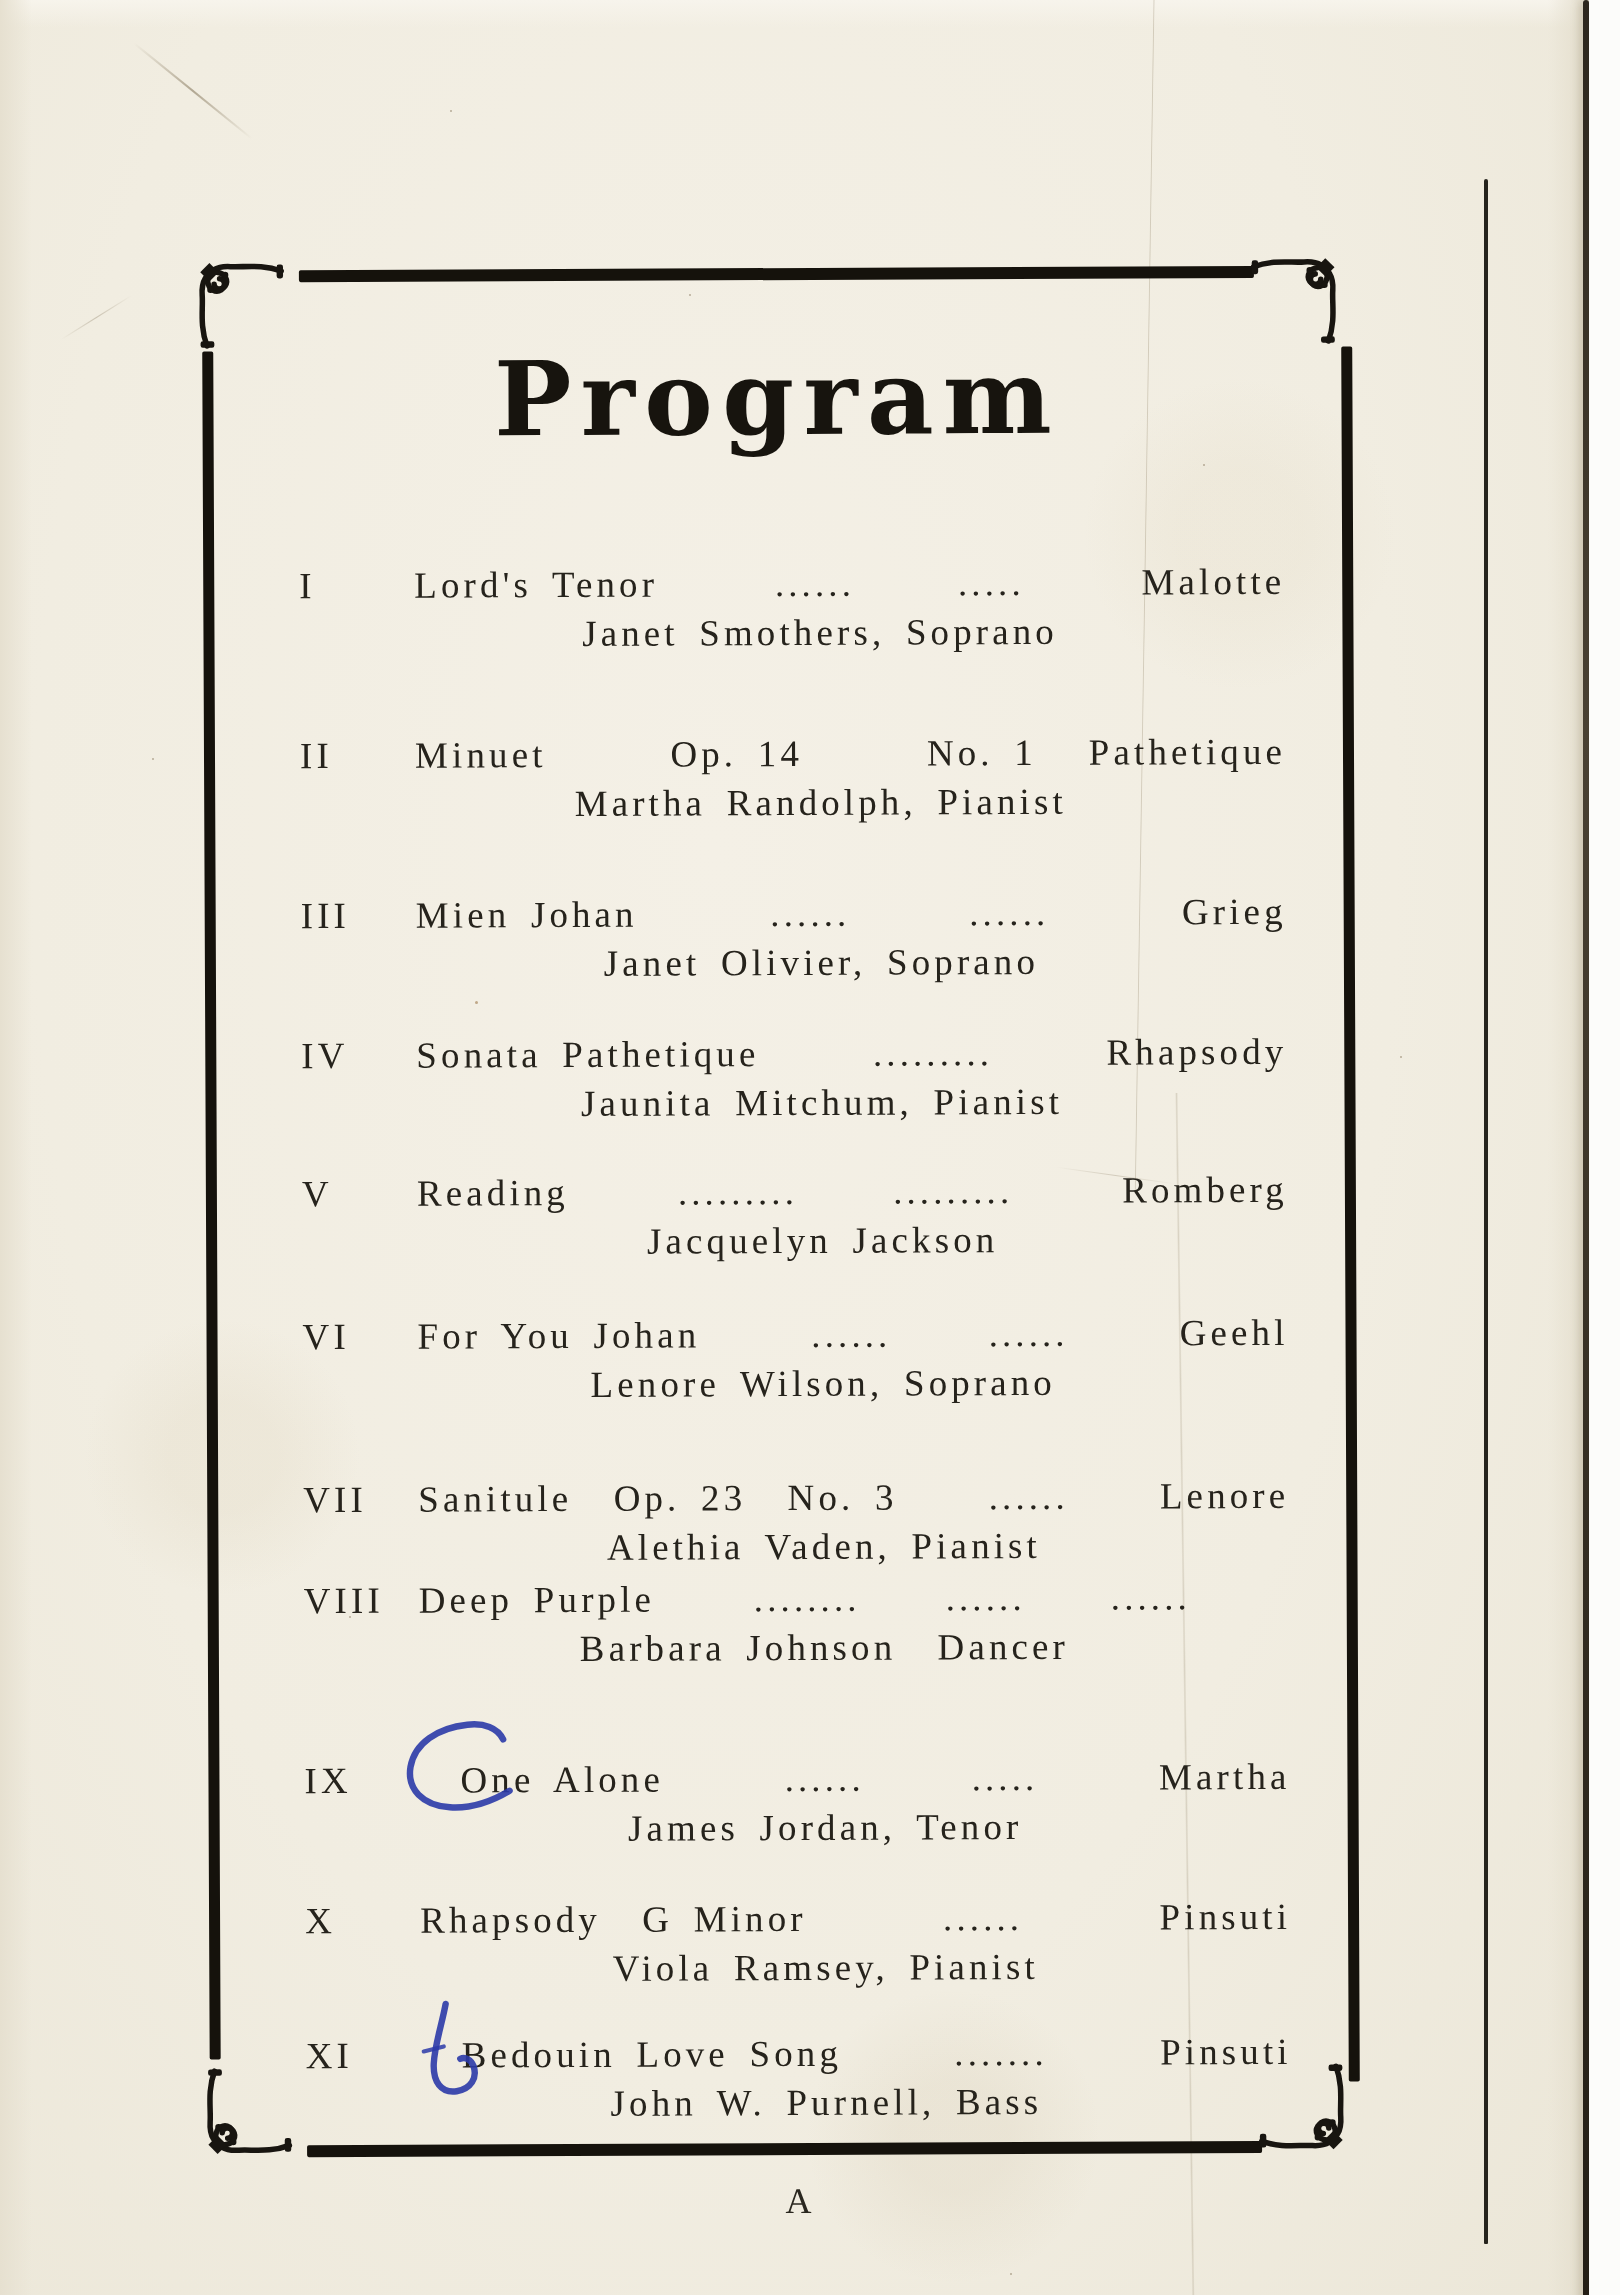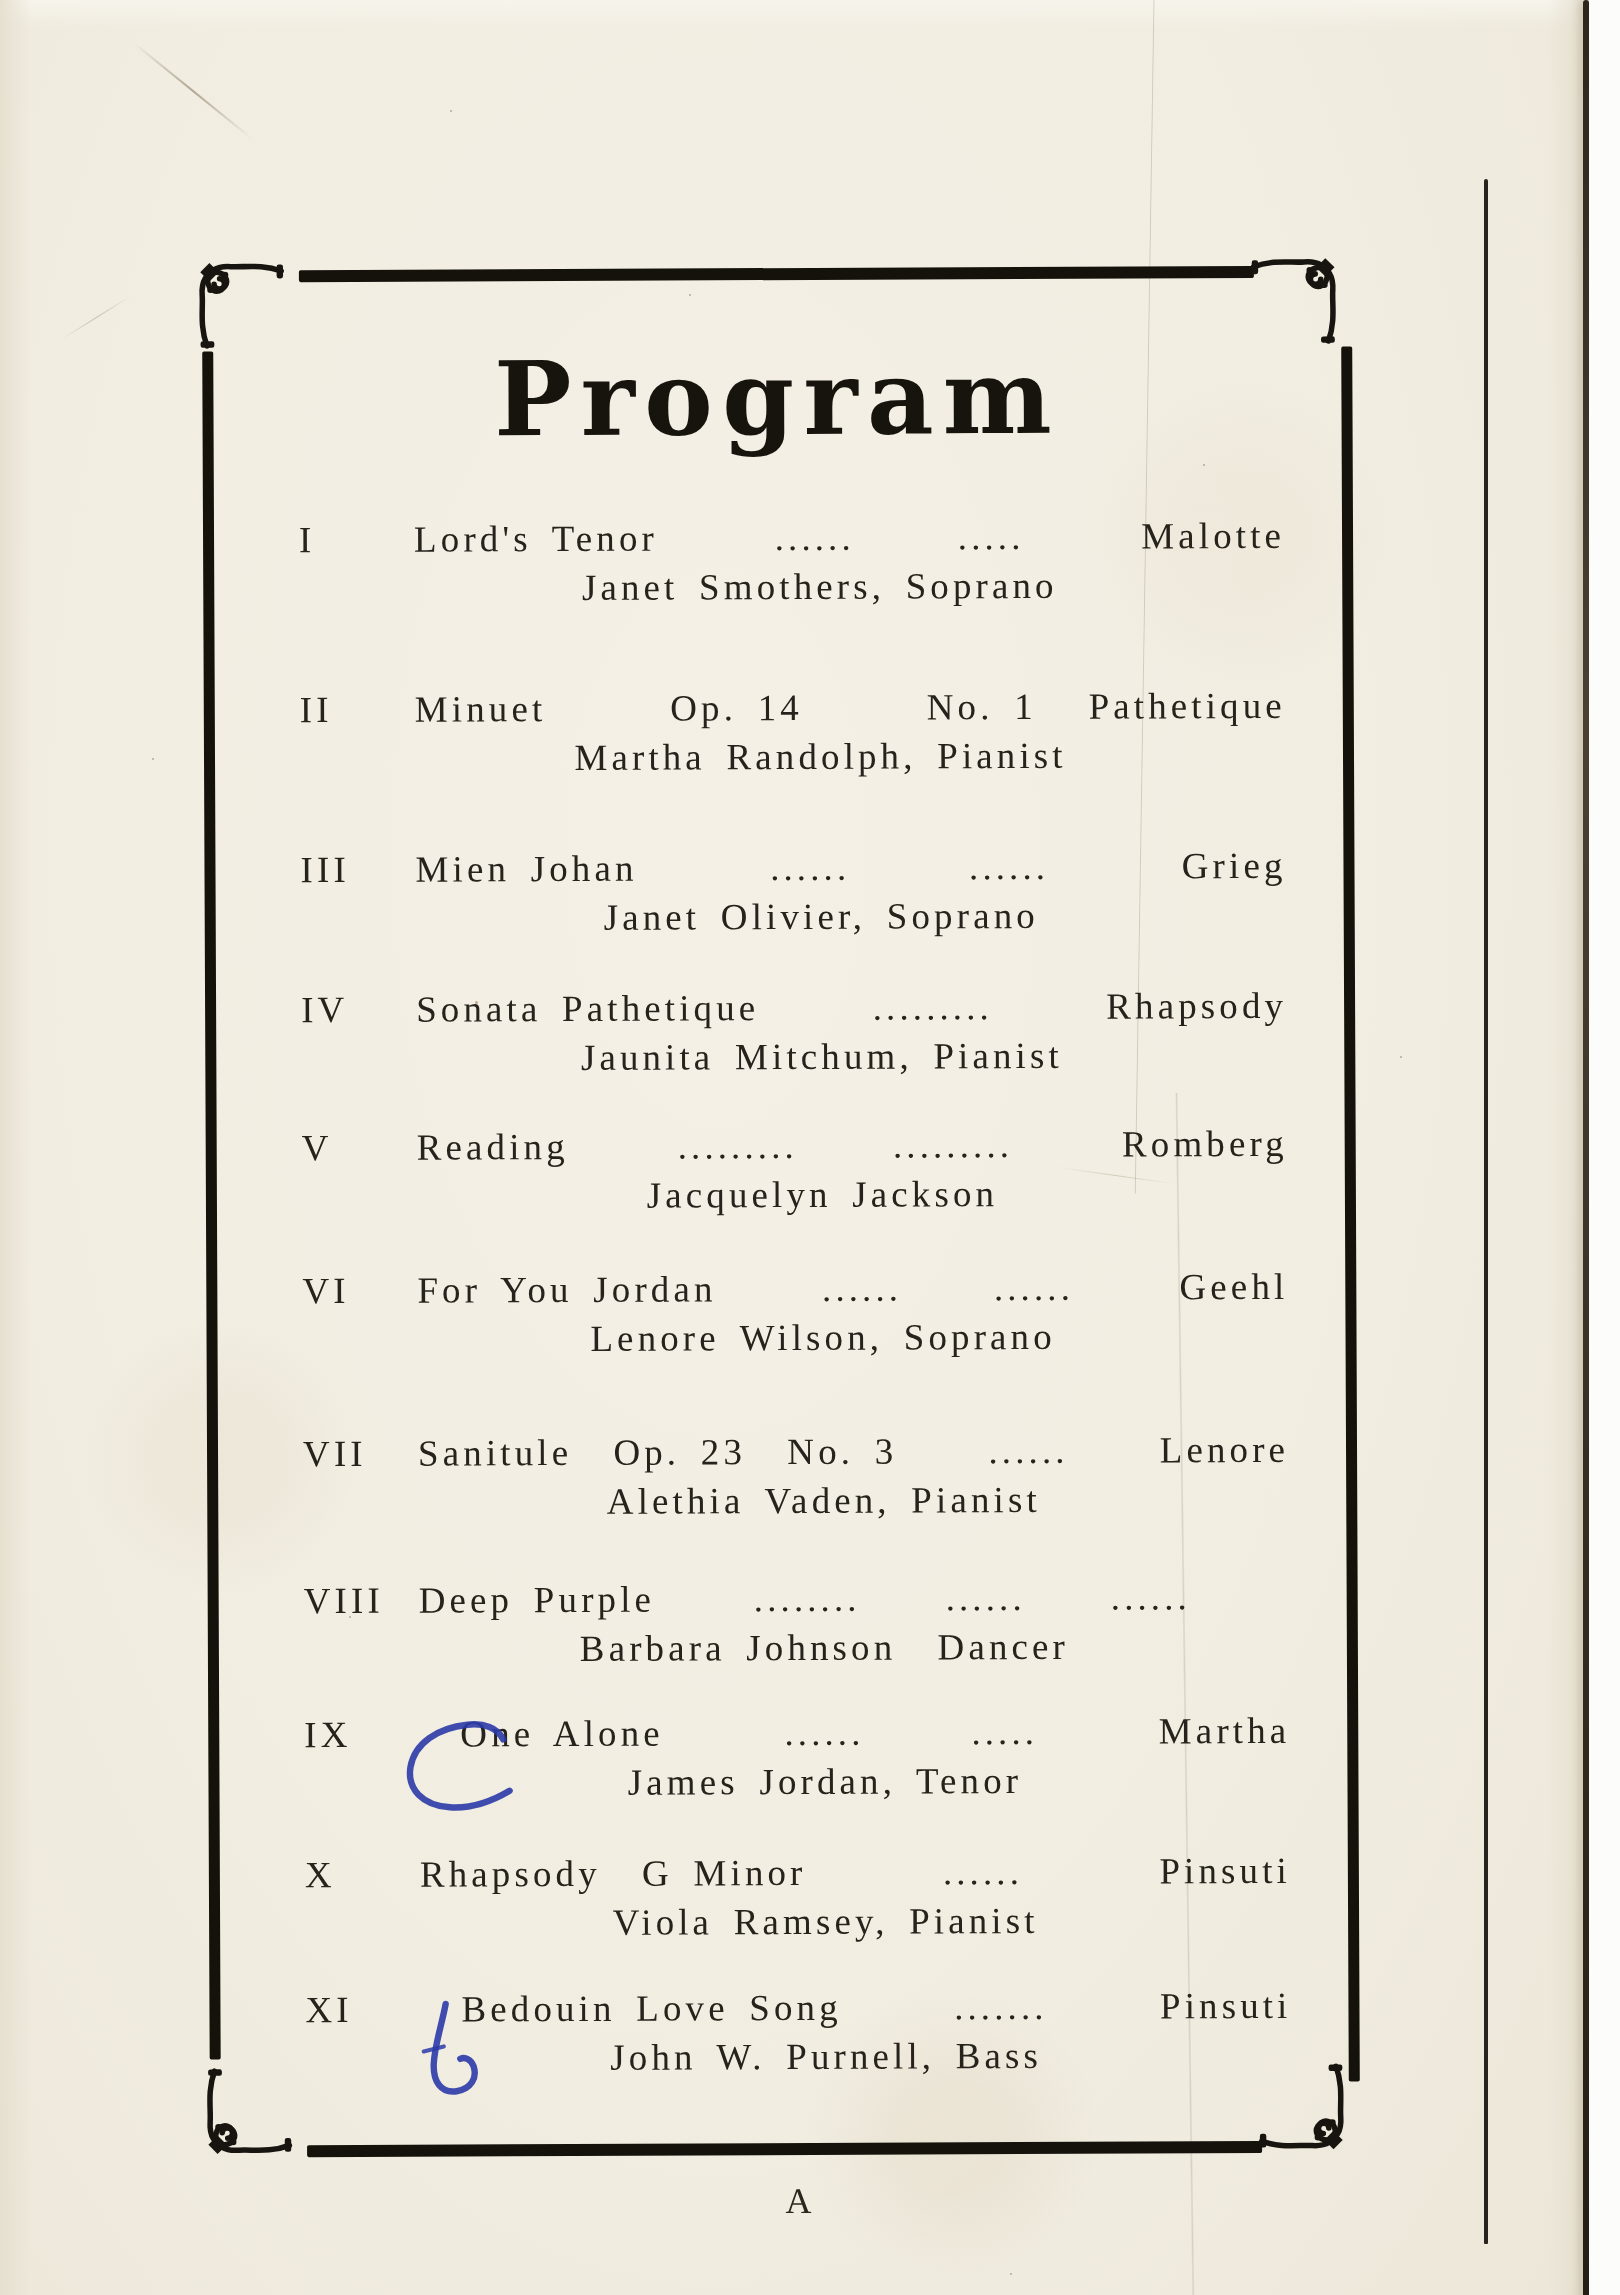--- a/index.html
+++ b/index.html
@@ -43,21 +43,21 @@
 
   
   .item{position:absolute;left:217px;width:1128px;}
   .row1{display:flex;align-items:baseline;padding:0 57px 0 85px;
         font-size:37px;line-height:1.15;letter-spacing:4.1px;word-spacing:7.3px;}
   .numeral{flex:0 0 115px;}
   .ititle{white-space:pre;}
   .ititle.indent{padding-left:41px;}
   .dots{flex:1 1 auto;display:flex;justify-content:space-evenly;align-items:baseline;
         letter-spacing:4.1px;padding:0 13.8px;}
-  .composer{text-align:right;}
+  .composer{text-align:right;margin-top:46px;}
   .row2{margin-top:7.3px;text-align:center;padding-left:83px;
         font-size:37px;line-height:1.1;letter-spacing:4.1px;word-spacing:7.3px;white-space:pre;}
 
   
   .pen{position:absolute;}
   
   .thin-line{position:absolute;left:1484px;top:179px;width:4.1px;height:2065px;
     background:#17140e;border-radius:2.8px 2.8px 1.4px 1.4px;opacity:.93;}
   
   .page-marker{position:absolute;left:0;top:2180px;width:1589px;text-align:center;
@@ -210,21 +210,21 @@
 
           </span>
           <span class="composer">Romberg</span>
         </div>
         <div class="row2">Jacquelyn Jackson</div>
       </div>
 
       <div class="item" style="top:1268px">
         <div class="row1">
           <span class="numeral">VI</span>
-          <span class="ititle">For You Jordan</span>
+          <span class="ititle">For You Johan</span>
           <span class="dots">
             <span>......</span>
             <span>......</span>
 
           </span>
           <span class="composer">Geehl</span>
         </div>
         <div class="row2">Lenore Wilson, Soprano</div>
       </div>
 

